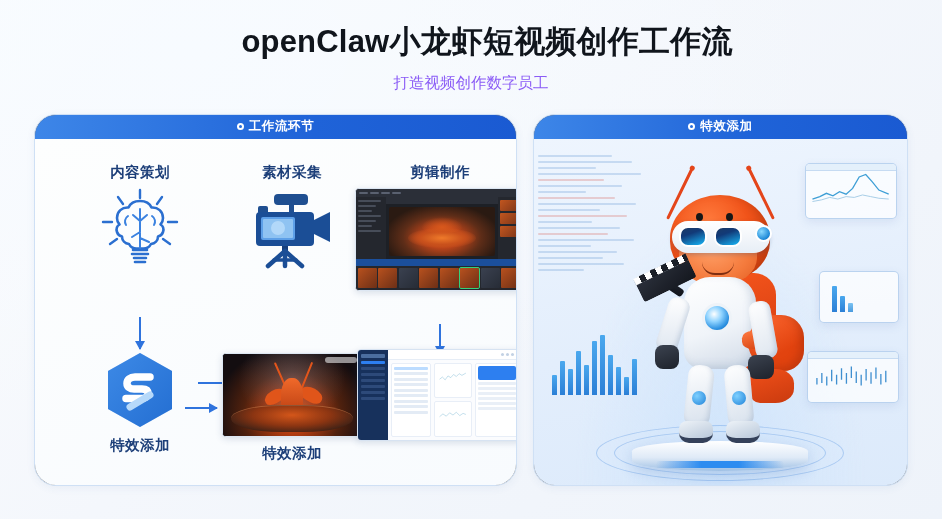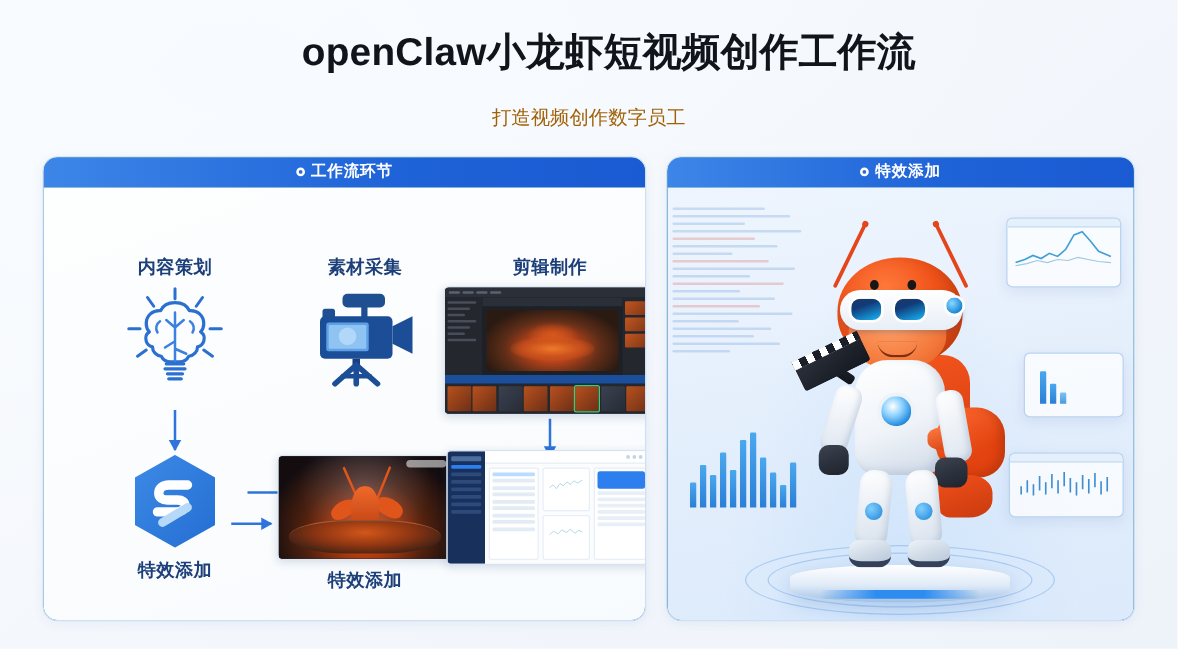--- a/index.html
+++ b/index.html
@@ -15,33 +15,33 @@
     position: relative;
   }
 
   
   .page-header { padding-top: 24px; text-align: center; }
   .page-title {
     font-size: 31px; font-weight: bold; color: #10151c;
     letter-spacing: .2px; line-height: 1.15; margin-left: 32px;
   }
   .page-subtitle {
-    margin-top: 24px; font-size: 15.5px; color: #a16207; font-weight: 500;
+    margin-top: 13px; font-size: 15.5px; color: #8b5cf6; font-weight: 500;
   }
 
   
   .panels {
     display: flex; gap: 16px;
     padding: 0 34px; margin-top: 20px;
     align-items: stretch;
   }
   .panel {
-    background: #0369a1;
+    background: #737373;
     border: 1px solid #cfe0f5;
-    border-radius: 12px;
+    border-radius: 22px;
     overflow: hidden;
     position: relative;
     box-shadow: 0 2px 9px rgba(60,100,160,.07);
   }
   .panel-left  { width: 492px; height: 372px; }
   .panel-right { width: 382px; height: 372px; }
 
   .panel-head {
     height: 24px;
     background: linear-gradient(90deg, #3d86e8 0%, #1f63d8 58%, #1a5ad2 100%);
@@ -58,21 +58,21 @@
   }
 
   
   .wf-body {
     position: relative; height: 348px;
     background: linear-gradient(160deg, #fdfefe 0%, #f8fbfe 100%);
   }
   .wf-cell { position: absolute; text-align: center; }
   .wf-label {
     font-size: 14.5px; font-weight: bold; color: #1d3f79;
-    letter-spacing: .4px; white-space: nowrap; margin-top: 30px;
+    letter-spacing: .4px; white-space: nowrap;
   }
   .wf-label.top { margin-bottom: 6px; }
   .wf-label.bot { margin-top: 7px; }
 
   
   .arrow-h, .arrow-v { position: absolute; }
   .arrow-h { height: 2px; background: #2f73dd; }
   .arrow-h::after {
     content: ""; position: absolute; right: -1px; top: -4px;
     border-left: 9px solid #2f73dd;

